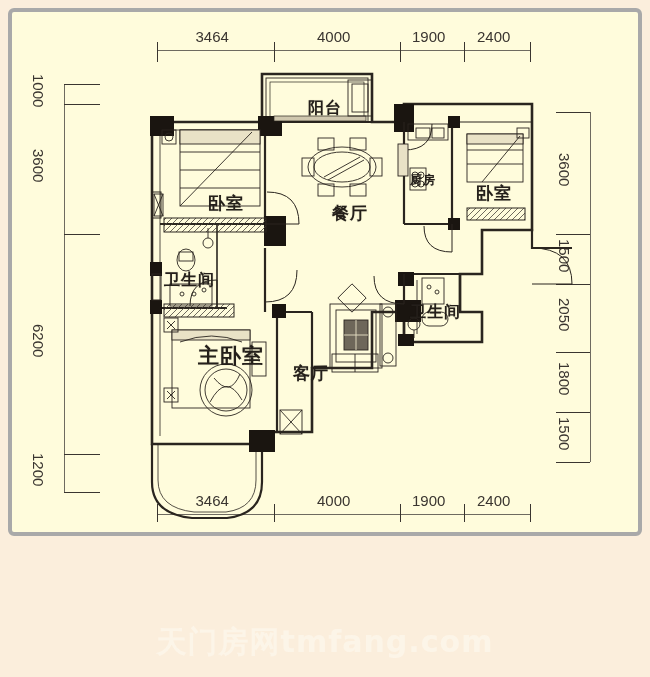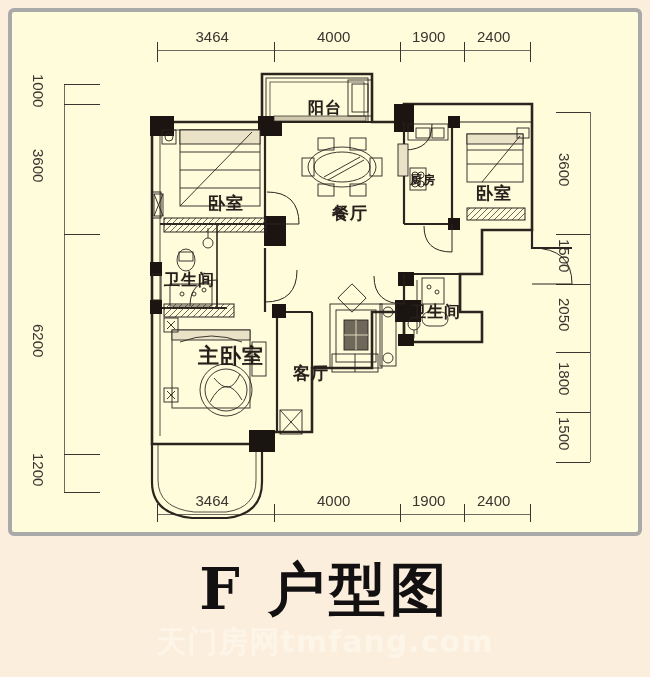--- a/index.html
+++ b/index.html
@@ -315,16 +315,15 @@
           <div class="room-label" style="left: 464px; top: 170px; font-size: 17px;">卧室</div>
           <div class="room-label" style="left: 152px; top: 258px; font-size: 16px;">卫生间</div>
           <div class="room-label" style="left: 398px; top: 290px; font-size: 16px;">卫生间</div>
           <div class="room-label" style="left: 281px; top: 305px; font-size: 17px; margin-top: 45px;">客厅</div>
           <div class="room-label" style="left: 186px; top: 330px; font-size: 21px;">主卧室</div>
         </div>
 
     </div>
   </div>
 
-  <div class="title">F 户型图</div>
   <div class="watermark">天门房网tmfang.com</div>
 
 </div>
 
 </body></html>

